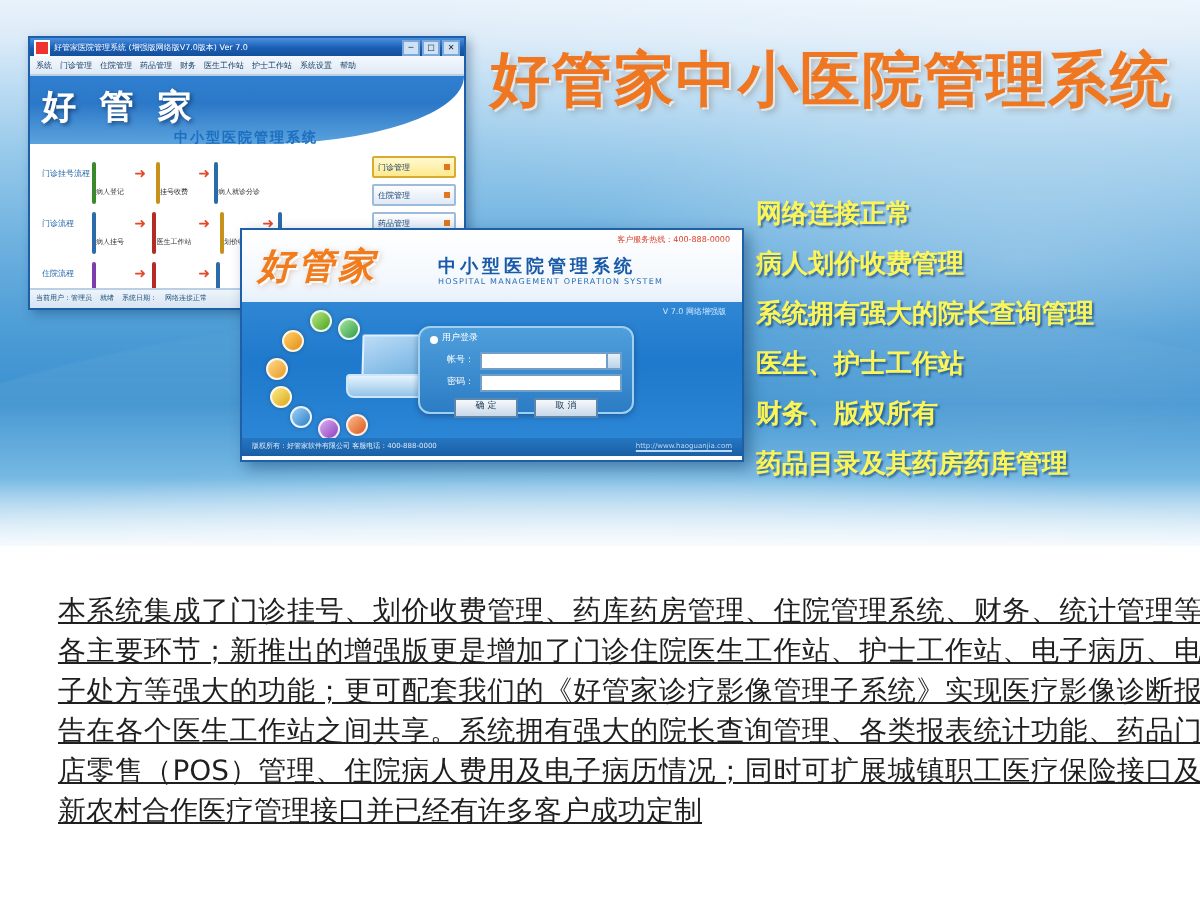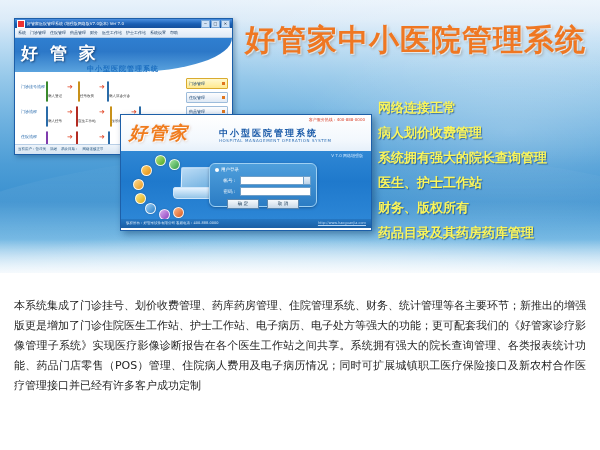--- a/index.html
+++ b/index.html
@@ -418,27 +418,28 @@
     background: linear-gradient(180deg, #2576c2, #1a5fa5);
     display: flex; align-items: center; justify-content: space-between;
     padding: 0 5px;
   }
   .w2-footer-left { font-size: 3.5px; color: #dceaf8; white-space: nowrap; line-height: 9px; }
   .w2-footer-link { font-size: 3.5px; color: #bcd9f5; text-decoration: underline; white-space: nowrap; line-height: 9px; }
 
   
   #description {
     position: absolute;
-    left: 14px; top: 296px;
+    left: 29px; top: 296px;
     width: 572px;
-    font-size: 11px;
+    font-size: 14px;
     line-height: 20px;
     color: #1f1f1f;
     text-align: justify;
     font-family: "DejaVu Sans", "Liberation Sans", sans-serif;
+    text-decoration: underline;
   }
 </style>
 </head>
 <body>
 
 <div id="page">
 
   <div id="banner">
     <div class="swoosh swoosh-b"></div>
     <div class="swoosh swoosh-c"></div>

